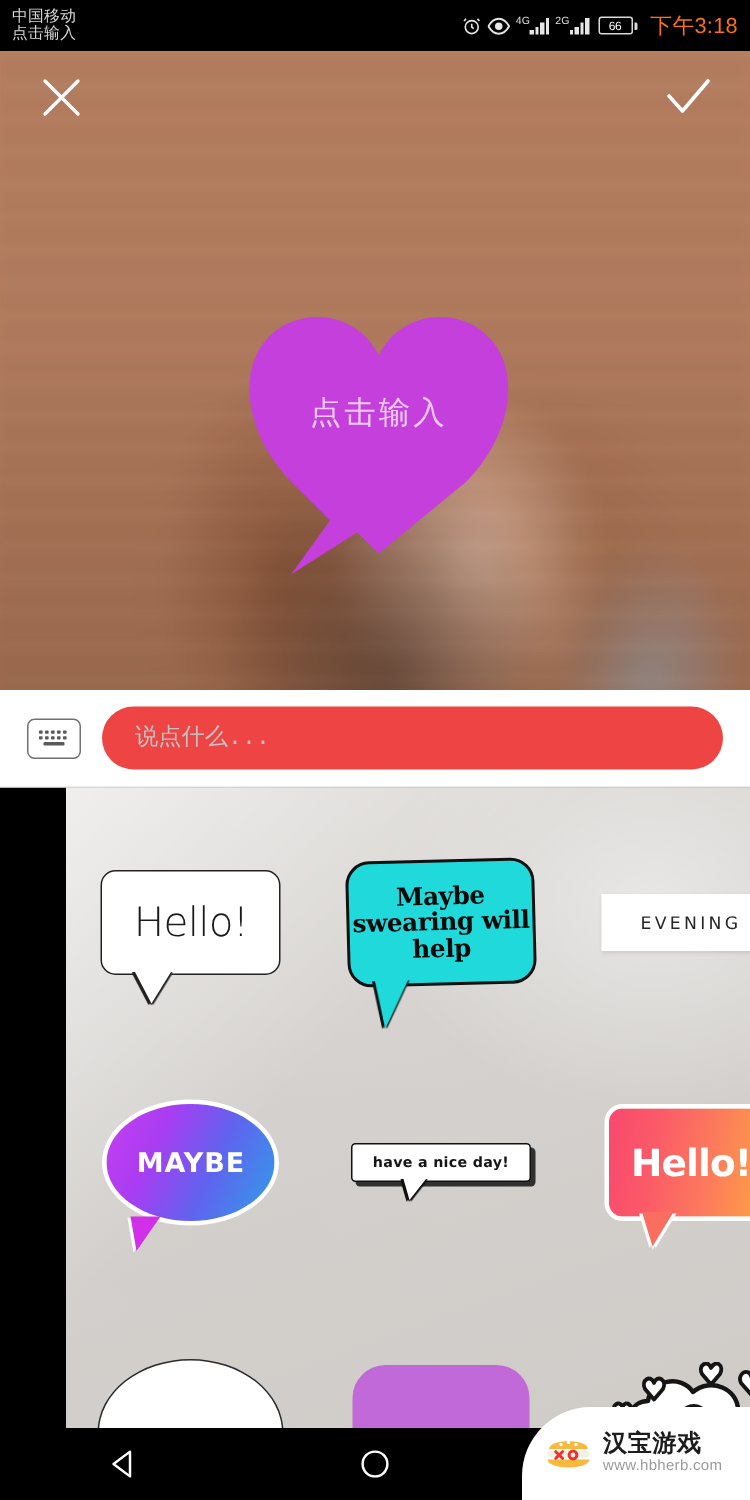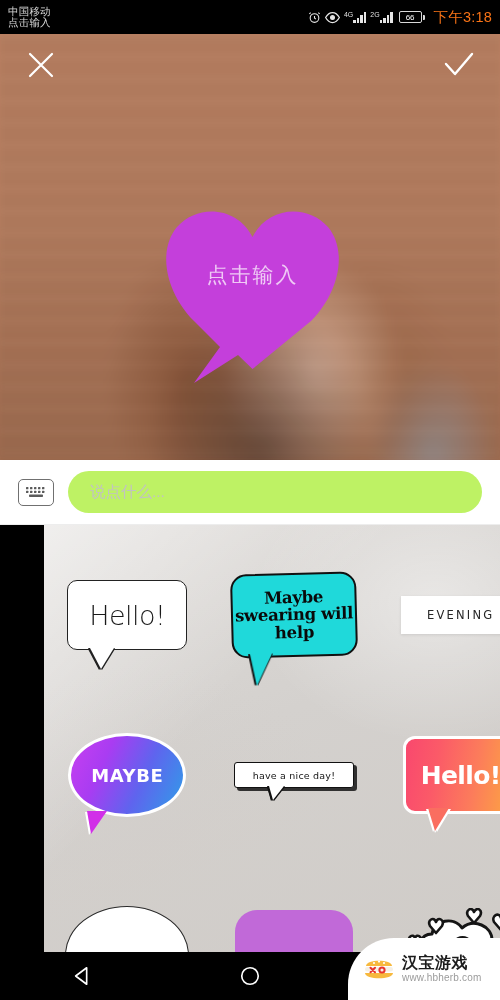--- a/index.html
+++ b/index.html
@@ -177,27 +177,27 @@
     border: 1.4px solid #707070;
     border-radius: 5px;
     display: flex; align-items: center; justify-content: center;
     cursor: pointer;
     flex: none;
   }
   .kbd-btn svg { display: block; }
   .text-input {
     flex: 1;
     height: 42px;
-    background: #bef264;
+    background: #ef4444;
     border: none;
     border-radius: 21px;
     padding: 0 22px;
     font-size: 15.5px;
     color: #3a3a3a;
-    font-family: Liberation Sans, sans-serif;
+    font-family: Liberation Mono, monospace;
     outline: none;
   }
   .text-input::placeholder { color: #c2c2c2; }
 
   
   .stickers {
     position: absolute;
     top: 525px; left: 0;
     width: 500px; height: 427px;
     overflow: hidden;
@@ -323,21 +323,21 @@
     position: relative;
     width: 120px; height: 26px;
     background: #fff;
     border: 1.8px solid #111;
     border-radius: 3px;
     display: flex; align-items: center; justify-content: center;
     box-shadow: 3px 3px 0 rgba(20,20,20,.85);
   }
   .st-nice .txt {
     font-size: 9.5px;
-    font-weight: 400;
+    font-weight: 700;
     color: #151515;
     font-family: "DejaVu Sans", sans-serif;
     letter-spacing: .2px;
   }
   .st-nice .tail {
     position: absolute;
     left: 34px; bottom: -13px;
     width: 0; height: 0;
     border-left: 4px solid transparent;
     border-right: 11px solid transparent;

